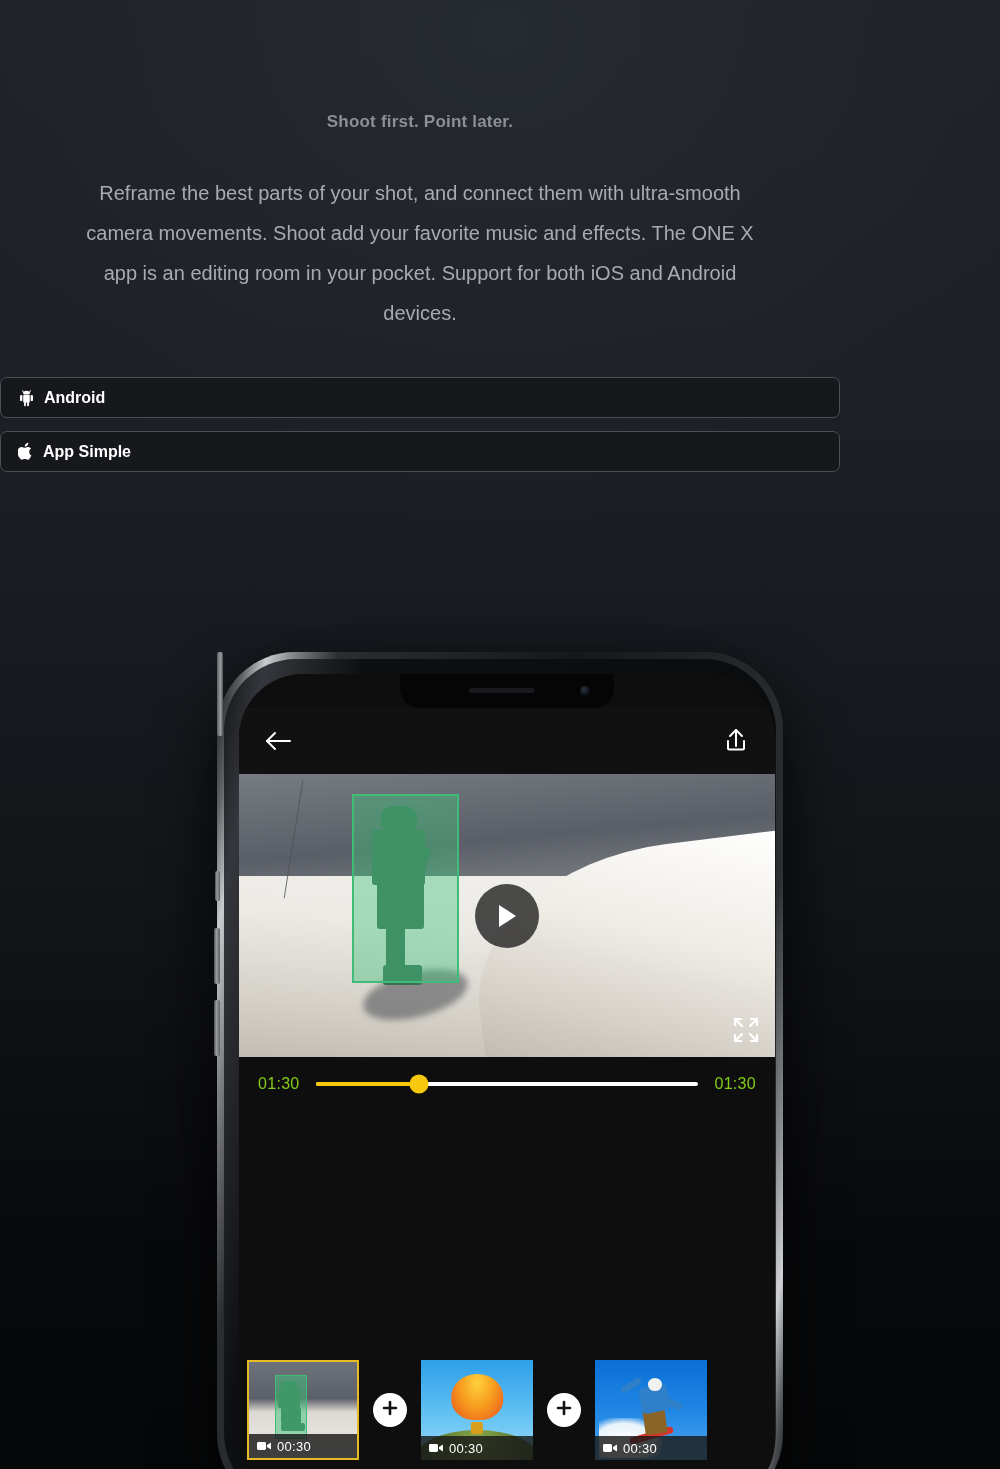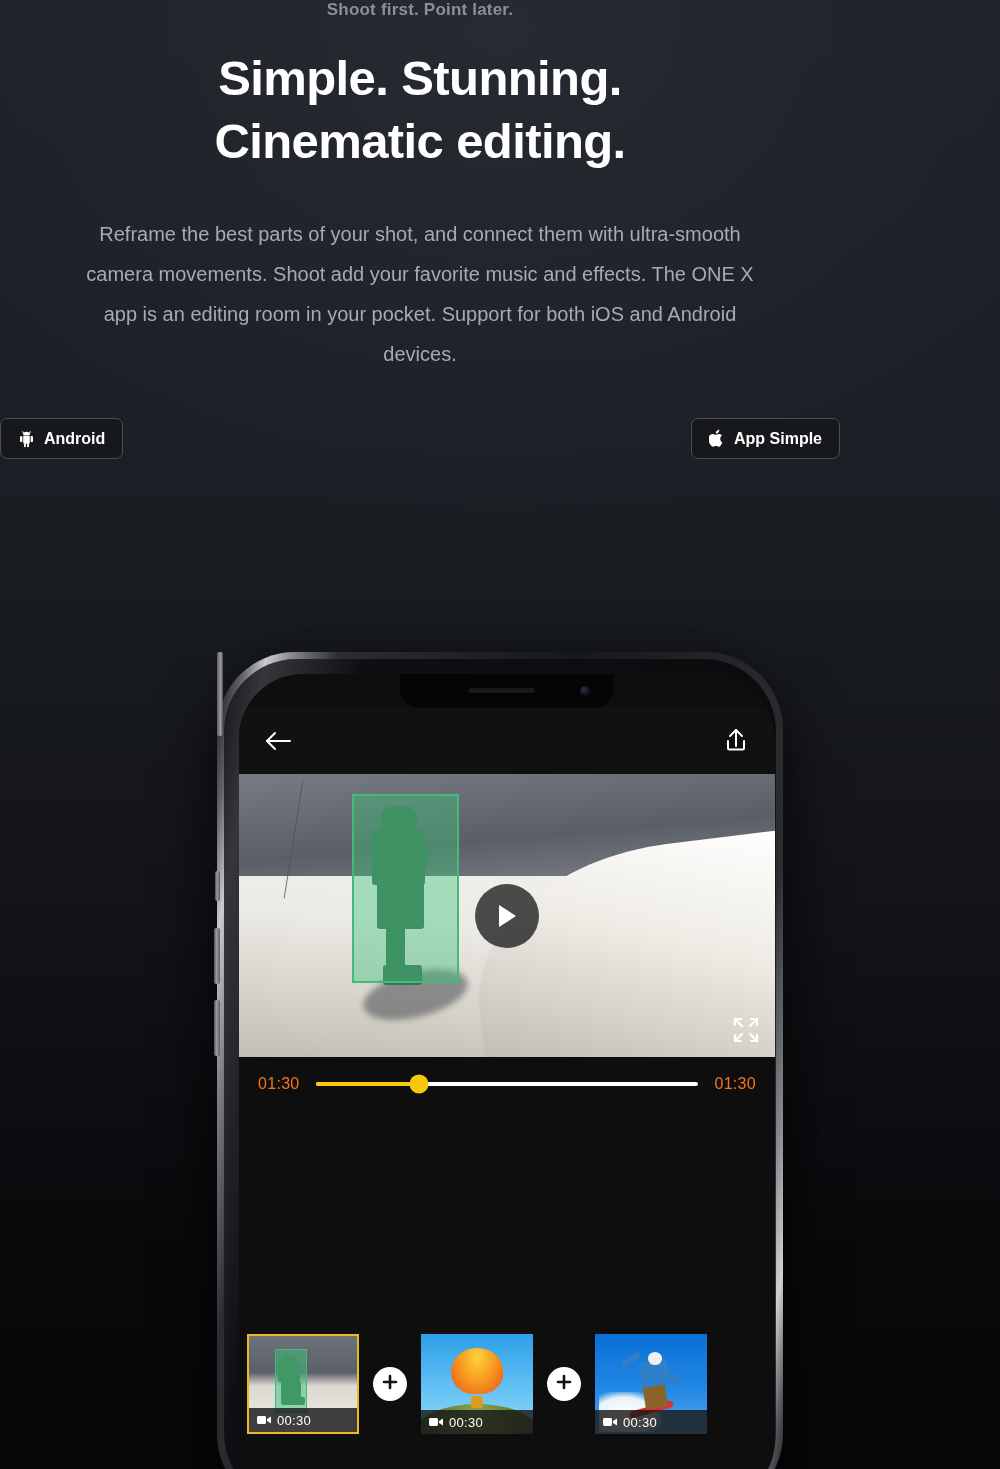--- a/index.html
+++ b/index.html
@@ -7,40 +7,40 @@
   body {
     font-family: "Liberation Sans", sans-serif;
     background:
       radial-gradient(ellipse 900px 700px at 50% 2%, #262a31 0%, rgba(38,42,49,0) 70%),
       linear-gradient(180deg, #1e2127 0%, #1c1f25 30%, #121418 62%, #08090b 85%, #060708 100%);
     overflow:hidden;
     position:relative;
   }
 
   
-  .hero { width:840px; text-align:center; }
+  .hero { width:840px; text-align:center; padding-top:112px; }
   .eyebrow {
     font-size:17px; font-weight:bold; color:#8b8f96; letter-spacing:.2px;
   }
   .headline {
     margin-top:27px;
     font-size:49px; font-weight:bold; color:#ffffff;
     line-height:1.29; letter-spacing:-.6px;
   }
   .headline .l2 { display:block; }
   .body-copy {
     margin:41px auto 0;
     width:690px;
     font-size:20px; line-height:40px;
     color:#a7abb1; font-weight:normal;
   }
 
   
   .store-row {
-    margin-top:44px; display:flex; justify-content:space-between; gap:39px;
+    margin-top:44px; display:flex; justify-content:space-between; gap:13px;flex-direction:column;
   }
   .store-btn {
     display:flex; align-items:center; gap:9px;
     height:41px; padding:0 17px;
     border:1px solid #4a4e55; border-radius:7px;
     background:#16181c;
     color:#fff; font-size:16px; font-weight:bold;
     cursor:pointer; white-space:nowrap;
   }
   .store-btn svg { display:block; }
@@ -147,31 +147,31 @@
   }
   .fullscreen-btn {
     position:absolute; right:14px; bottom:12px; width:30px; height:30px; cursor:pointer;
   }
 
   
   .scrubber {
     position:absolute; left:0; top:383px; width:536px; height:54px;
     display:flex; align-items:center; padding:0 19px; gap:16px;
   }
-  .time-label { color:#f97316; font-size:16px; letter-spacing:.3px; white-space:nowrap; }
+  .time-label { color:#84cc16; font-size:16px; letter-spacing:.3px; white-space:nowrap; }
   .track { position:relative; flex:1; height:4px; background:#ffffff; border-radius:2px; cursor:pointer; }
   .track-fill { position:absolute; left:0; top:0; height:4px; background:#f2c10e; border-radius:2px; }
   .track-thumb {
     position:absolute; top:50%; width:19px; height:19px; border-radius:50%;
     background:#f7c80c; transform:translate(-50%,-50%); cursor:grab;
   }
 
   
   .clip-strip {
-    position:absolute; left:0; bottom:68px; width:536px; height:104px;
+    position:absolute; left:0; bottom:42px; width:536px; height:104px;
     display:flex; align-items:center; padding:0 8px;
   }
   .clip {
     position:relative; width:112px; height:100px; flex:0 0 auto;
     overflow:hidden; background:#000;
   }
   .clip.selected { border:2px solid #e8bb25; }
   .clip-img { position:absolute; inset:0; }
   .clip-dur {
     position:absolute; left:0; right:0; bottom:0; height:24px;
@@ -212,24 +212,20 @@
       background:#f1f1f1; border-radius:50%; }
   .art-snow .board { position:absolute; left:30%; top:72%; width:40%; height:7%;
       background:#d8332b; border-radius:4px; transform:rotate(-16deg); }
   .art-snow .arm { position:absolute; background:#2f7fc9; border-radius:3px; }
 </style>
 </head>
 <body>
 
 <div class="hero">
   <div class="eyebrow">Shoot first. Point later.</div>
-  <h1 class="headline">
-    <span class="l1">Simple. Stunning.</span>
-    <span class="l2">Cinematic editing.</span>
-  </h1>
   <p class="body-copy">Reframe the best parts of your shot, and connect them with ultra-smooth camera movements. Shoot add your favorite music and effects. The ONE X app is an editing room in your pocket. Support for both iOS and Android devices.</p>
 
   <div class="store-row">
     <button class="store-btn">
       <span>
         <svg width="17" height="18" viewBox="0 0 17 18" fill="#fff">
           <rect x="5.2" y="5.6" width="6.6" height="8.2" rx="1.1"></rect>
           <rect x="2.0" y="5.9" width="2.4" height="6.2" rx="1.2"></rect>
           <rect x="12.6" y="5.9" width="2.4" height="6.2" rx="1.2"></rect>
           <rect x="6.0" y="13.2" width="1.9" height="4.0" rx=".95"></rect>

